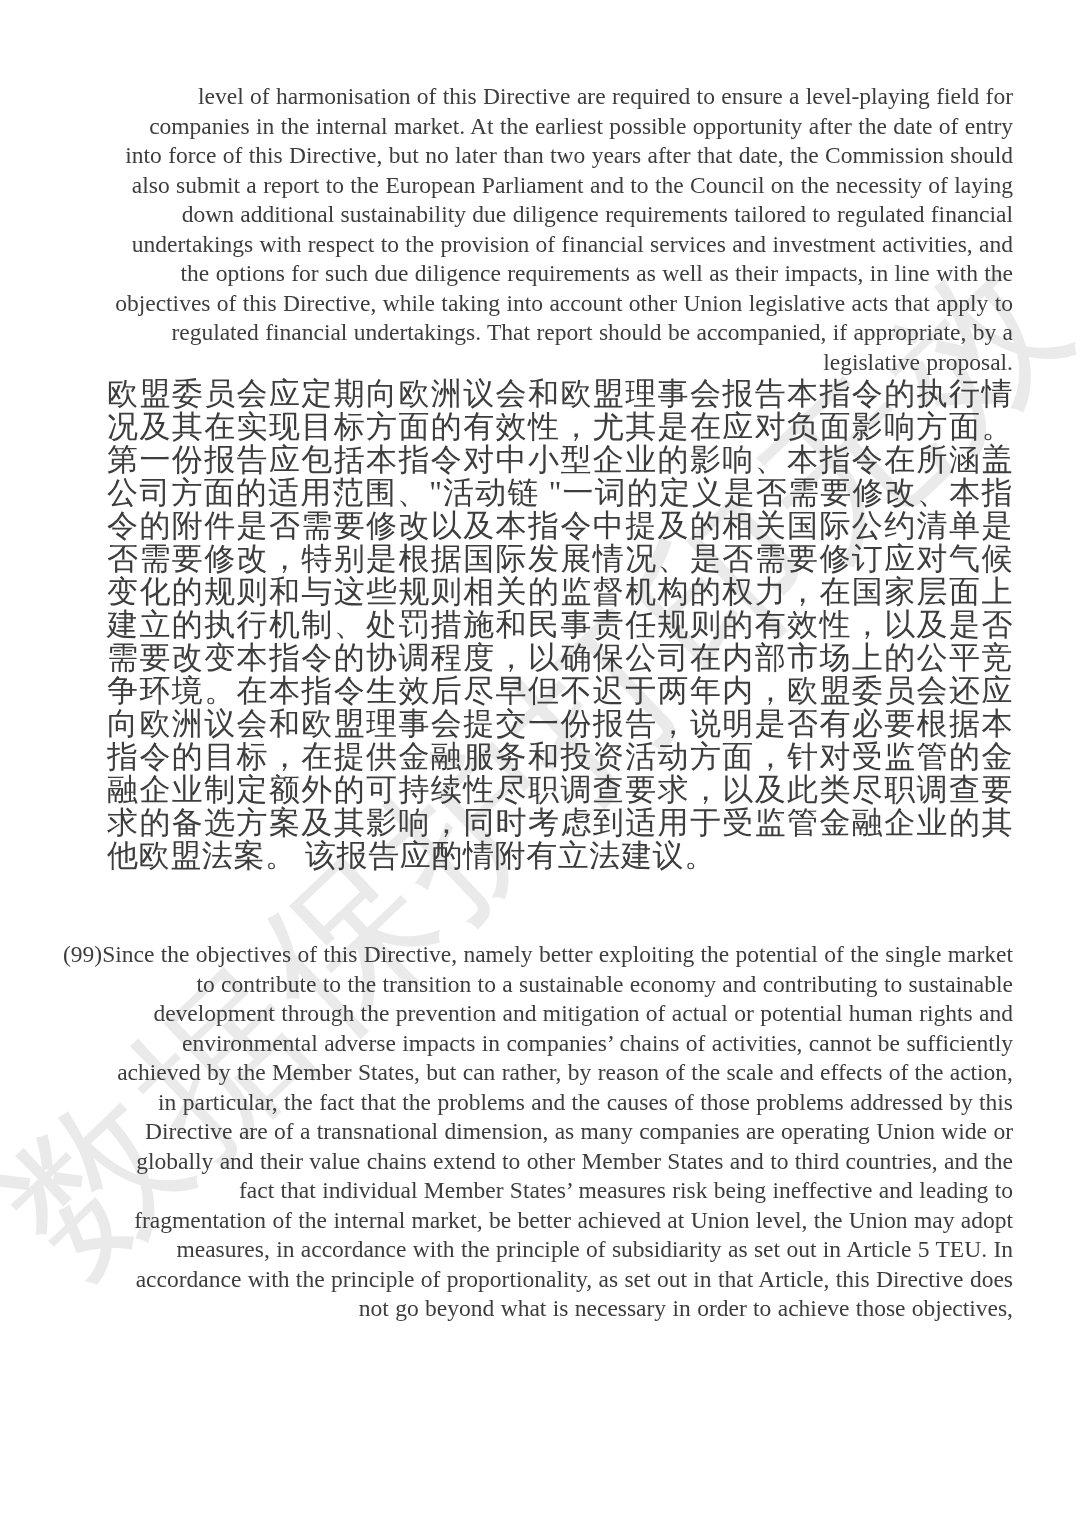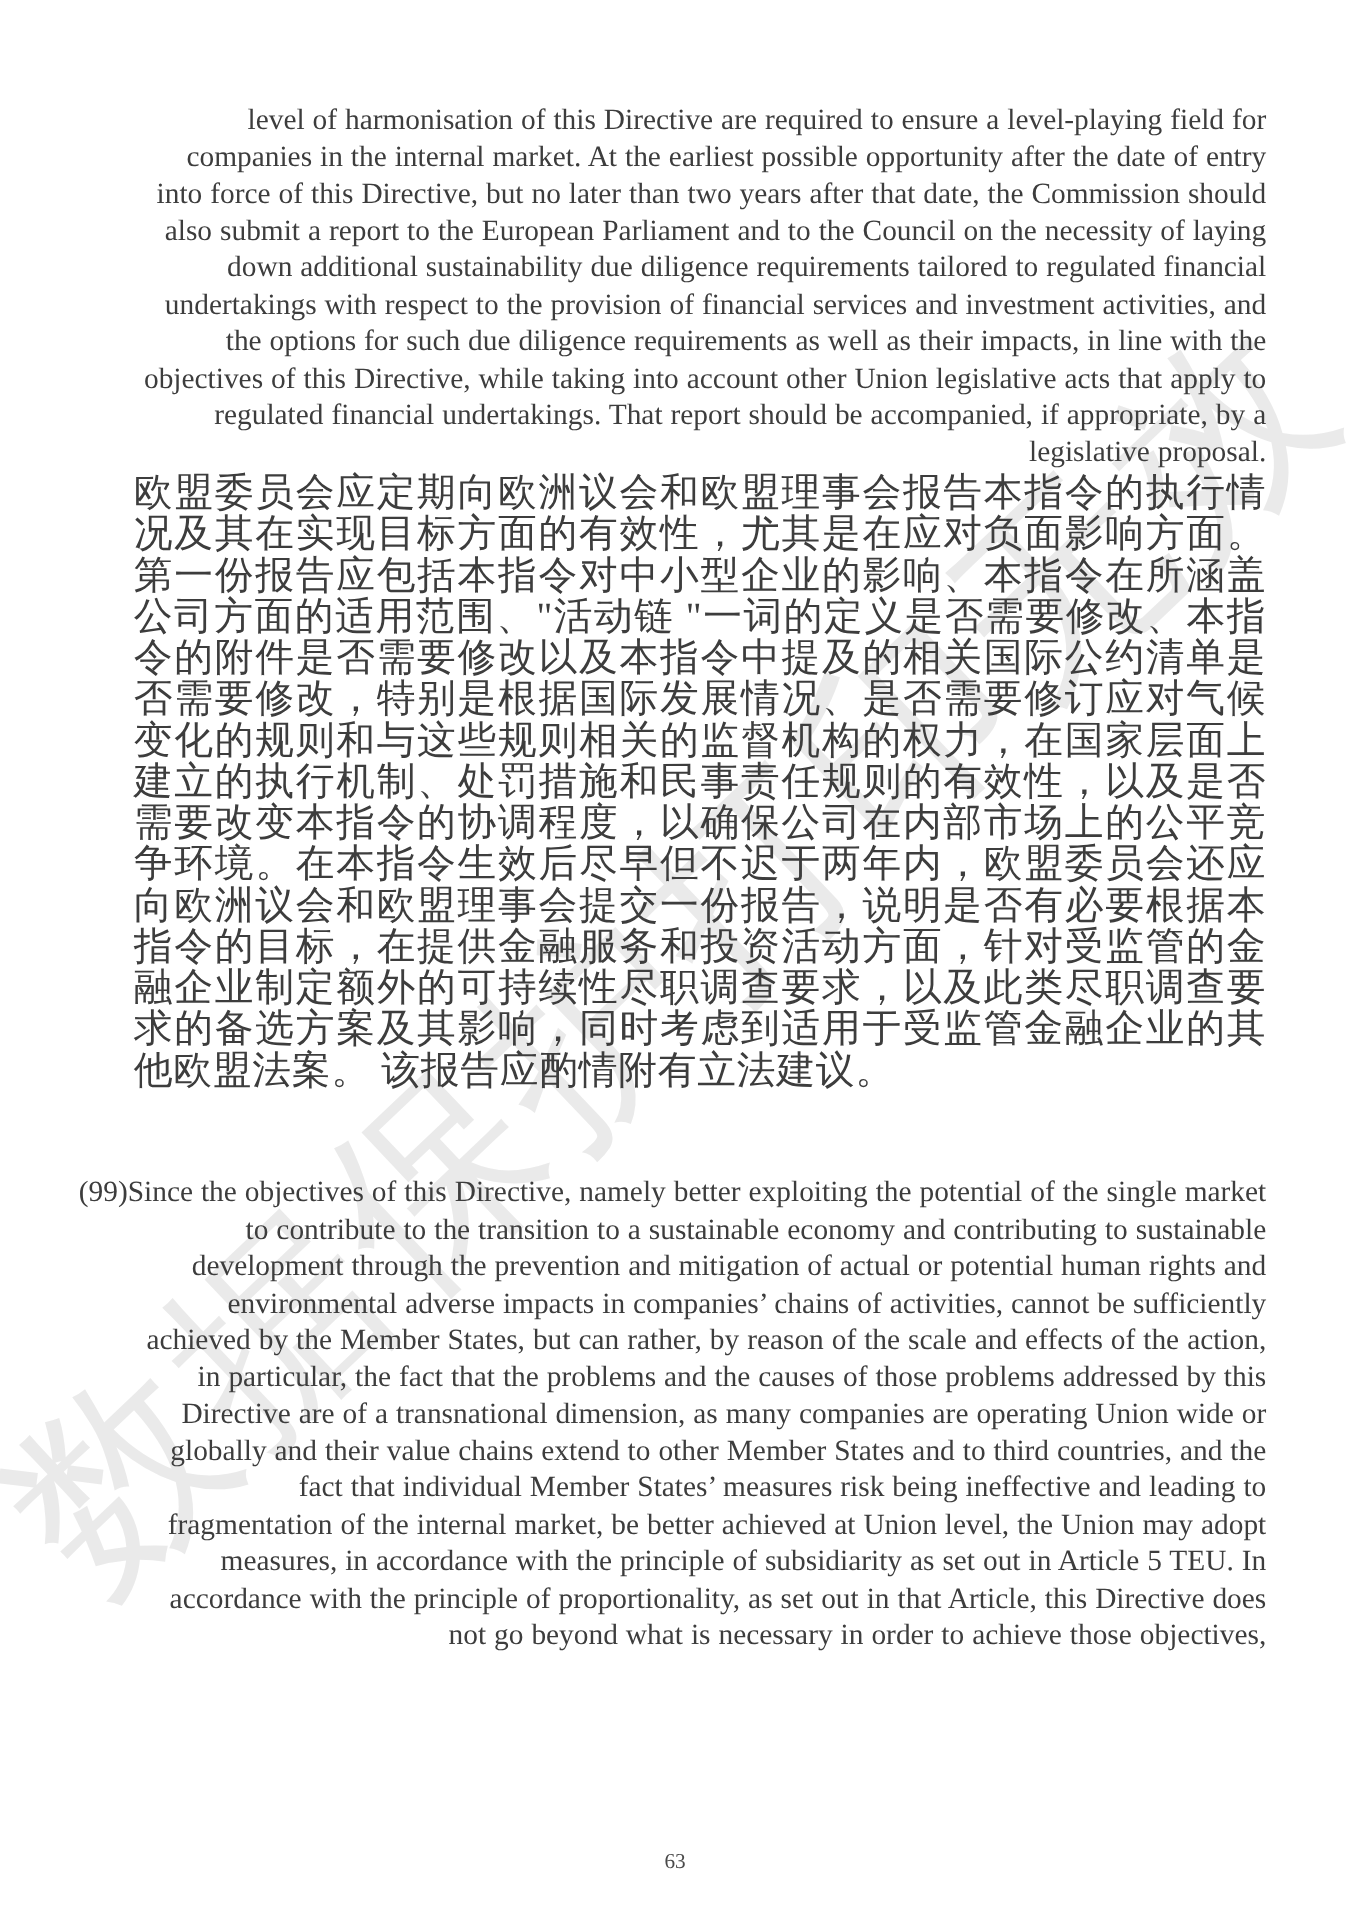--- a/index.html
+++ b/index.html
@@ -82,17 +82,14 @@
       <p class="en">level of harmonisation of this Directive are required to ensure a level-playing field for companies in the internal market. At the earliest possible opportunity after the date of entry into force of this Directive, but no later than two years after that date, the Commission should also submit a report to the European Parliament and to the Council on the necessity of laying down additional sustainability due diligence requirements tailored to regulated financial undertakings with respect to the provision of financial services and investment activities, and the options for such due diligence requirements as well as their impacts, in line with the objectives of this Directive, while taking into account other Union legislative acts that apply to regulated financial undertakings. That report should be accompanied, if appropriate, by a legislative proposal.</p>
       <p class="zh">欧盟委员会应定期向欧洲议会和欧盟理事会报告本指令的执行情况及其在实现目标方面的有效性，尤其是在应对负面影响方面。第一份报告应包括本指令对中小型企业的影响、本指令在所涵盖公司方面的适用范围、"活动链 "一词的定义是否需要修改、本指令的附件是否需要修改以及本指令中提及的相关国际公约清单是否需要修改，特别是根据国际发展情况、是否需要修订应对气候变化的规则和与这些规则相关的监督机构的权力，在国家层面上建立的执行机制、处罚措施和民事责任规则的有效性，以及是否需要改变本指令的协调程度，以确保公司在内部市场上的公平竞争环境。在本指令生效后尽早但不迟于两年内，欧盟委员会还应向欧洲议会和欧盟理事会提交一份报告，说明是否有必要根据本指令的目标，在提供金融服务和投资活动方面，针对受监管的金融企业制定额外的可持续性尽职调查要求，以及此类尽职调查要求的备选方案及其影响，同时考虑到适用于受监管金融企业的其他欧盟法案。 该报告应酌情附有立法建议。</p>
     </section>
 
     <section class="para-99">
       <p class="en hang"><span>(99)</span><span>Since the objectives of this Directive, namely better exploiting the potential of the single market to contribute to the transition to a sustainable economy and contributing to sustainable development through the prevention and mitigation of actual or potential human rights and environmental adverse impacts in companies’ chains of activities, cannot be sufficiently achieved by the Member States, but can rather, by reason of the scale and effects of the action, in particular, the fact that the problems and the causes of those problems addressed by this Directive are of a transnational dimension, as many companies are operating Union wide or globally and their value chains extend to other Member States and to third countries, and the fact that individual Member States’ measures risk being ineffective and leading to fragmentation of the internal market, be better achieved at Union level, the Union may adopt measures, in accordance with the principle of subsidiarity as set out in Article 5 TEU. In accordance with the principle of proportionality, as set out in that Article, this Directive does not go beyond what is necessary in order to achieve those objectives,</span></p>
     </section>
 
   </div>
 
-  <div class="footer">
-    <span>63</span>
-  </div>
 
 </div>
 
 </body></html>

